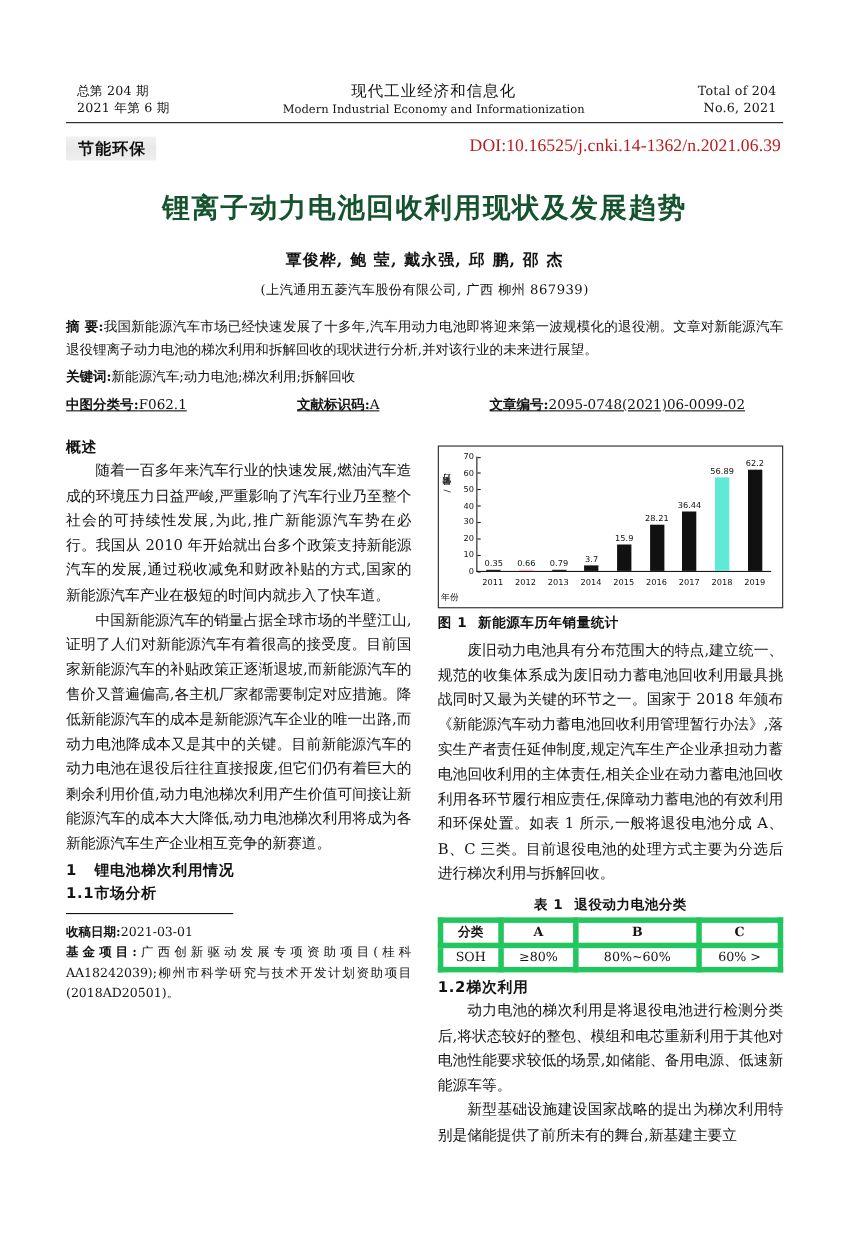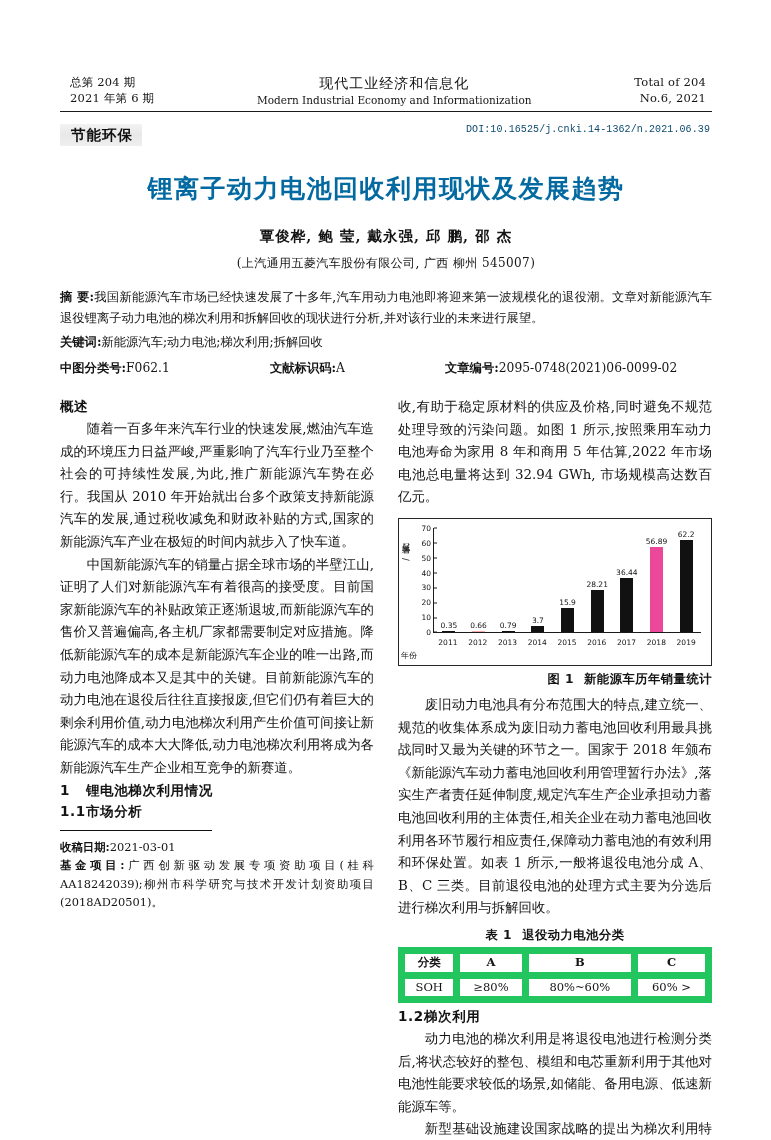--- a/index.html
+++ b/index.html
@@ -71,36 +71,36 @@
     font-family: "DejaVu Sans", "Liberation Sans", sans-serif;
     font-weight: bold;
     font-size: 14.5px;
     letter-spacing: 1px;
     color: #101010;
     background: linear-gradient(180deg,#f2f2f2 0%,#e8e8e8 50%,#efefef 100%);
     padding: 2px 9px 3px 11px;
     border-radius: 1px;
   }
   .doi {
-    font-family: Liberation Mono, monospace;
-    font-size: 10px;
+    font-family: Liberation Serif, serif;
+    font-size: 16px;
     letter-spacing: .1px;
-    color: #0c4a6e;
+    color: #b91c1c;
     padding-right: 2px;
   }
 
   
   .title {
     text-align: center;
     font-family: "DejaVu Sans", "Liberation Sans", sans-serif;
     font-weight: bold;
     font-size: 25px;
     letter-spacing: 1.5px;
     margin-top: 26px;
-    color: #0369a1;
+    color: #14532d;
   }
   .authors {
     text-align: center;
     font-size: 14.5px;
     letter-spacing: 1px;
     margin-top: 22px;
     font-weight: bold;
     font-family: "DejaVu Serif", serif;
   }
   .affil {
@@ -117,20 +117,21 @@
     line-height: 21px;
     text-align: justify;
     text-indent: 0;
   }
   .kw { margin-top: 2px; font-size: 12.3px; line-height: 21px; }
   .clsrow {
     display: flex;
     margin-top: 4px;
     font-size: 12.3px;
     line-height: 21px;
+    text-decoration: underline;
   }
   .clsrow .c1 { width: 210px; }
   .clsrow .c2 { width: 175px; }
   .clsrow .c3 { flex: 1; }
 
   
   .cols {
     display: flex;
     margin-top: 17px;
     gap: 24px;
@@ -280,21 +281,21 @@
   }
   .xlab {
     position: absolute;
     bottom: 2px;
     left: 0; right: 0;
     text-align: left;
     font-size: 8px;
     font-family: "DejaVu Sans", sans-serif;
   }
   .figcap {
-    text-align: right;
+    text-align: left;
     font-family: "DejaVu Sans", "Liberation Sans", sans-serif;
     font-weight: bold;
     font-size: 12.3px;
     letter-spacing: .5px;
     margin: 5px 0 6px 0;
   }
   .figcap .sp { display: inline-block; width: 10px; }
 
   
   .tabcap {
@@ -306,21 +307,21 @@
     margin: 7px 0 3px 0;
   }
   .tabcap .sp { display: inline-block; width: 10px; }
   table.t1 {
     width: 100%;
     border-collapse: collapse;
     font-size: 11.5px;
     margin-bottom: 5px;
   }
   table.t1 td, table.t1 th {
-    border: 7px solid #22c55e;
+    border: 5px solid #22c55e;
     text-align: center;
     padding: 1px 0 2px 0;
     font-weight: normal;
     font-family: "DejaVu Serif", serif;
   }
   table.t1 thead td { font-weight: bold; }
   table.t1 tbody td:first-child { font-weight: normal; }
 </style>
 </head>
 <body>
@@ -344,21 +345,21 @@
     </div>
     <div class="rule-head"></div>
 
     <div class="tagrow">
       <div class="sectag">节能环保</div>
       <div class="doi">DOI:10.16525/j.cnki.14-1362/n.2021.06.39</div>
     </div>
 
     <div class="title">锂离子动力电池回收利用现状及发展趋势</div>
     <div class="authors">覃俊桦,   鲍  莹,   戴永强,   邱  鹏,   邵  杰</div>
-    <div class="affil">(上汽通用五菱汽车股份有限公司,  广西  柳州  545007)</div>
+    <div class="affil">(上汽通用五菱汽车股份有限公司,  广西  柳州  867939)</div>
 
     <div class="abs-wrap">
       <div class="abs-p">
         <b>摘  要:</b><span>我国新能源汽车市场已经快速发展了十多年,汽车用动力电池即将迎来第一波规模化的退役潮。文章对新能源汽车退役锂离子动力电池的梯次利用和拆解回收的现状进行分析,并对该行业的未来进行展望。</span>
       </div>
       <div class="kw">
         <b>关键词:</b><span>新能源汽车;动力电池;梯次利用;拆解回收</span>
       </div>
       <div class="clsrow">
         <div class="c1">
@@ -390,21 +391,20 @@
         <div class="fn-rule"></div>
         <p class="fn">
           <b>收稿日期:</b><span>2021-03-01</span>
         </p>
         <p class="fn">
           <b>基金项目:</b><span>广西创新驱动发展专项资助项目(桂科 AA18242039);柳州市科学研究与技术开发计划资助项目(2018AD20501)。</span>
         </p>
       </div>
 
       <div class="col">
-        <p class="body noind">收,有助于稳定原材料的供应及价格,同时避免不规范处理导致的污染问题。如图 1 所示,按照乘用车动力电池寿命为家用 8 年和商用 5 年估算,2022 年市场电池总电量将达到 32.94 GWh, 市场规模高达数百亿元。</p>
 
         <div class="figbox">
           <div class="chart">
             <div class="ylab">销量/万台</div>
             <div class="plot">
               <div id="yticks">
                   <div class="ytick" style="bottom: 0%;">0</div>
                   <div class="ytick" style="bottom: 14.2857%;">10</div>
                   <div class="ytick" style="bottom: 28.5714%;">20</div>
                   <div class="ytick" style="bottom: 42.8571%;">30</div>
@@ -443,21 +443,21 @@
                     <div class="bar" style="height: 40.3%; background: rgb(17, 17, 17);">
                       <div class="barval">28.21</div>
                     </div>
                   </div>
                   <div class="barcell">
                     <div class="bar" style="height: 52.0571%; background: rgb(17, 17, 17);">
                       <div class="barval">36.44</div>
                     </div>
                   </div>
                   <div class="barcell">
-                    <div class="bar" style="height: 81.2714%; background: #ec4899;">
+                    <div class="bar" style="height: 81.2714%; background: #5eead4;">
                       <div class="barval">56.89</div>
                     </div>
                   </div>
                   <div class="barcell">
                     <div class="bar" style="height: 88.8571%; background: rgb(17, 17, 17);">
                       <div class="barval">62.2</div>
                     </div>
                   </div>
                 </div>
             </div>

